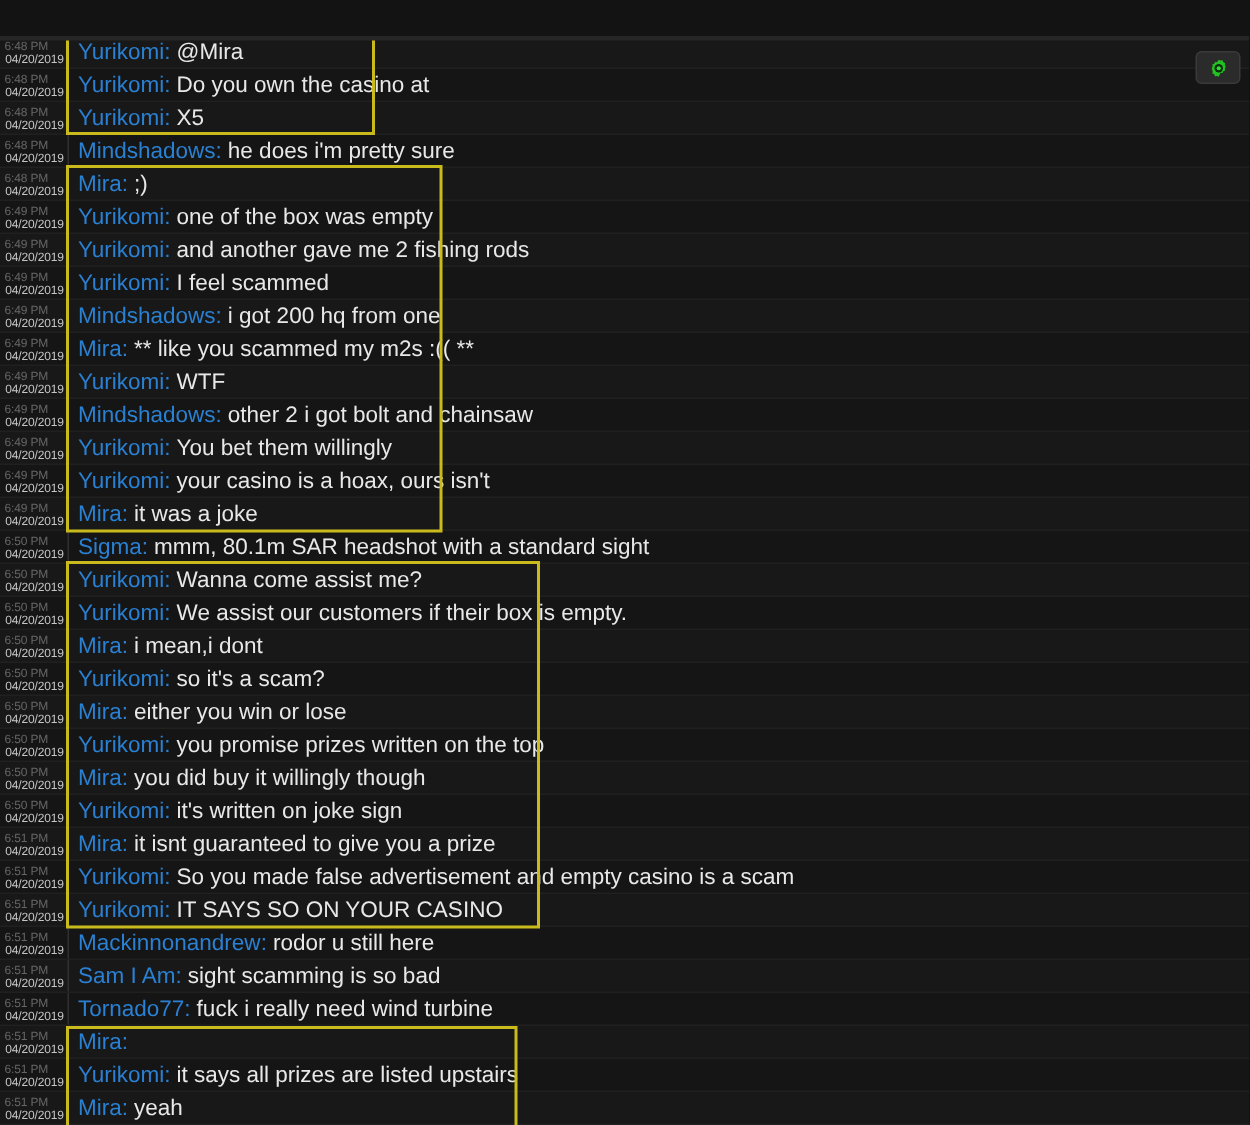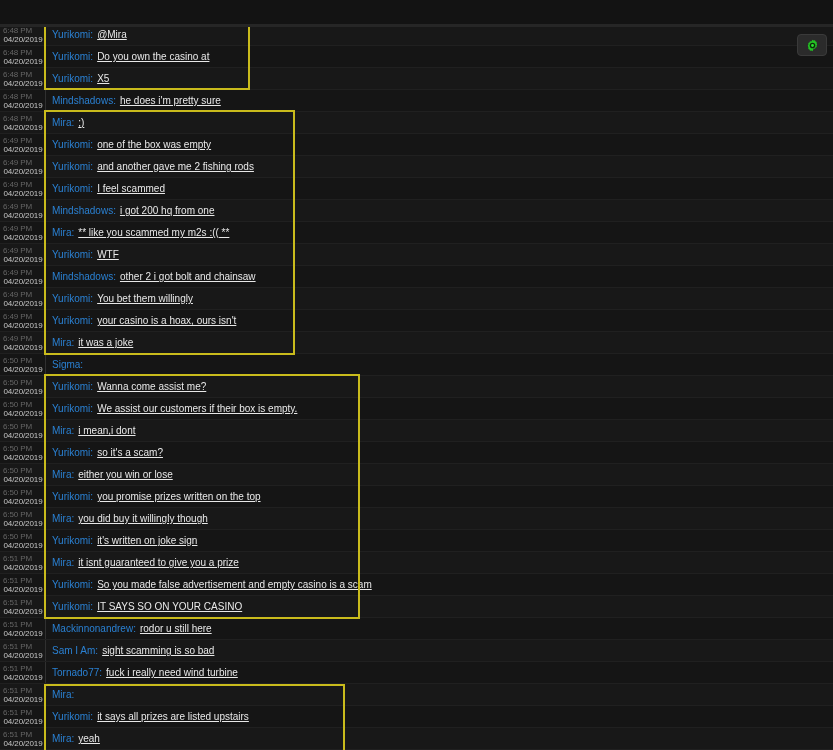--- a/index.html
+++ b/index.html
@@ -99,34 +99,33 @@
     white-space: nowrap;
     letter-spacing: -0.1px;
     text-align: center;
   }
 
   .msg-cell {
     flex: 1;
     display: flex;
     align-items: center;
     padding-left: 6px;
-    font-size: 10px;
+    font-size: 15px;
     white-space: nowrap;
     overflow: hidden;
   }
   .msg-user {
     color: #2a80d2;
   }
   .msg-colon {
     color: #2a80d2;
   }
   .msg-text {
     color: #e8e8e8;
     padding-left: 4px;
-    text-decoration: underline;
   }
 
   
   .highlight-box {
     position: absolute;
     border: 2px solid #c9bb1c;
     box-sizing: border-box;
     pointer-events: none;
     z-index: 4;
   }
@@ -317,20 +316,21 @@
         </div>
       </div>
       <div class="chat-row alt">
         <div class="ts-cell">
           <div class="ts-time">6:50 PM</div>
           <div class="ts-date">04/20/2019</div>
         </div>
         <div class="msg-cell">
           <span class="msg-user">Sigma</span>
           <span class="msg-colon">:</span>
+          <span class="msg-text">mmm, 80.1m SAR headshot with a standard sight</span>
         </div>
       </div>
       <div class="chat-row">
         <div class="ts-cell">
           <div class="ts-time">6:50 PM</div>
           <div class="ts-date">04/20/2019</div>
         </div>
         <div class="msg-cell">
           <span class="msg-user">Yurikomi</span>
           <span class="msg-colon">:</span>

